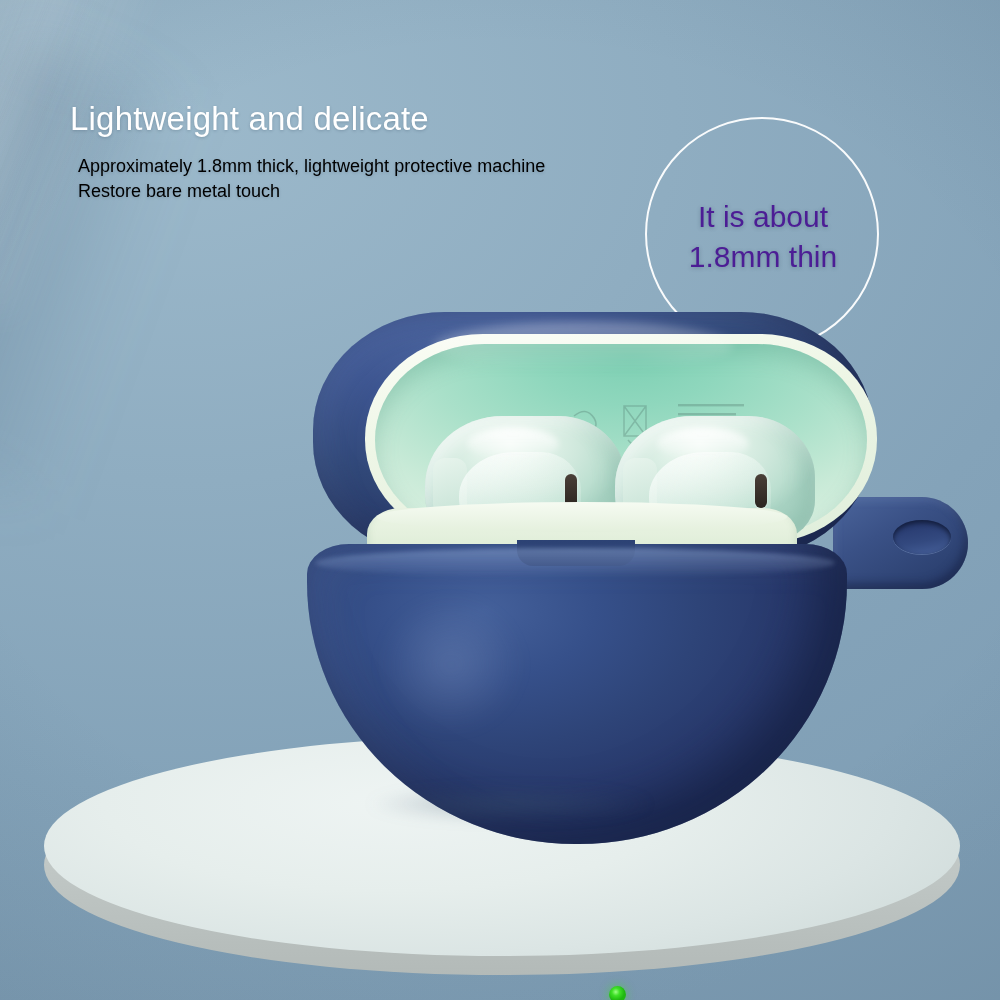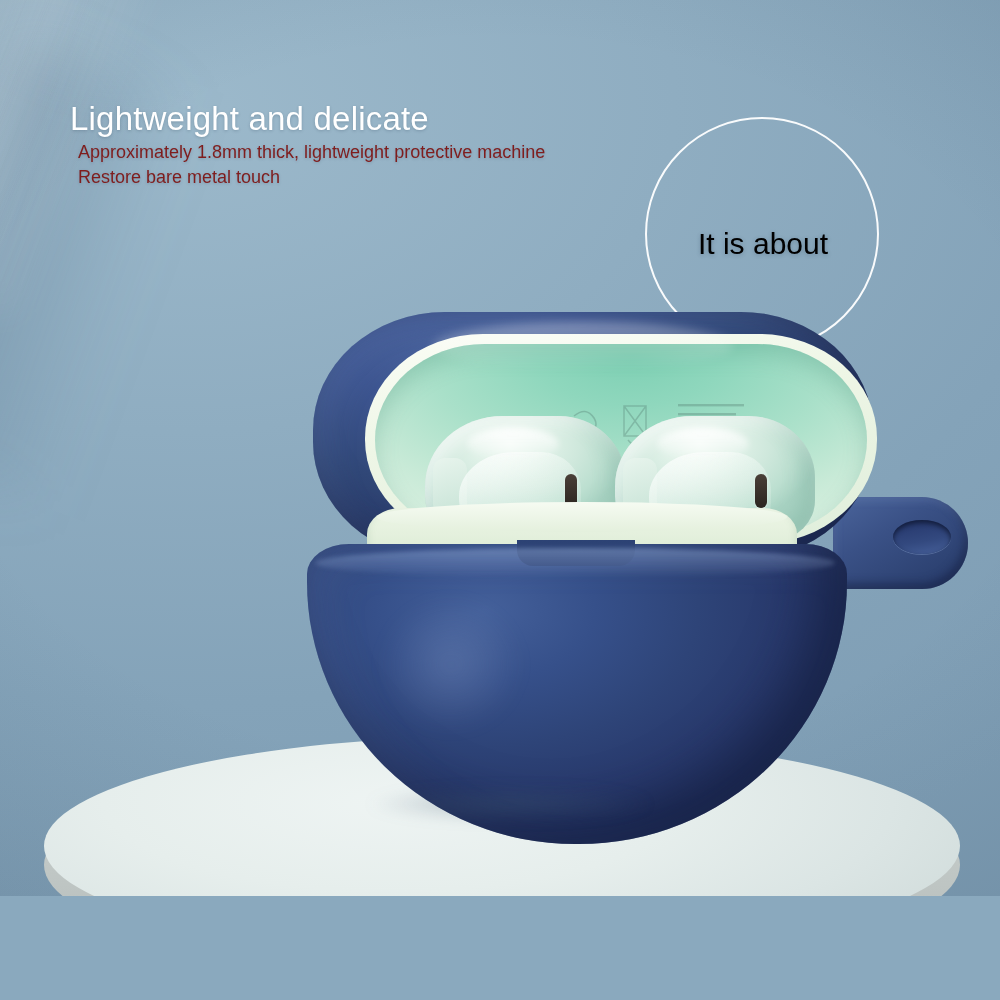--- a/index.html
+++ b/index.html
@@ -1,21 +1,21 @@
 <!DOCTYPE html>
 <html><head>
 <meta charset="utf-8">
 <style>
   html,body{margin:0;padding:0;}
   body{
     width:1000px;height:1000px;overflow:hidden;
     font-family:"Liberation Sans", sans-serif;
     background:#8aa9be;
   }
-  .stage{position:relative;width:1000px;height:896px;overflow:hidden;}
+  .stage{position:relative;width:1000px;height:1000px;overflow:hidden;}
 
   
   .bg{
     position:absolute;inset:0;
     background:
       radial-gradient(130% 95% at 18% 12%, #9cb9cb 0%, #8fadc1 38%, #84a3b9 70%, #7e9db4 100%);
   }
   .bg-streak{
     position:absolute;
     background:linear-gradient(90deg, rgba(255,255,255,0) 0%, rgba(255,255,255,.17) 45%, rgba(255,255,255,0) 100%);
@@ -36,34 +36,34 @@
   }
 
   
   .copy{position:absolute;left:70px;top:98px;width:520px;}
   .headline{
     color:#ffffff;font-size:33px;line-height:42px;font-weight:400;
     letter-spacing:.2px;text-shadow:0 1px 3px rgba(40,60,80,.25);
     white-space:nowrap;
   }
   .subcopy{
-    color:#7f1d1d;font-size:18px;line-height:25px;font-weight:400;
+    margin-top:14px;color:#000000;font-size:18px;line-height:25px;font-weight:400;
     text-shadow:0 1px 3px rgba(40,60,80,.22);
     padding-left:8px;width:470px;
   }
 
   
   .callout{
     position:absolute;left:645px;top:117px;width:234px;height:234px;
     border:2.5px solid rgba(255,255,255,.95);border-radius:50%;
     box-sizing:border-box;
   }
   .callout-text{
-    position:absolute;left:648px;top:224px;width:230px;
-    text-align:center;color:#000000;font-size:30px;line-height:40px;
+    position:absolute;left:648px;top:197px;width:230px;
+    text-align:center;color:#4c1d95;font-size:30px;line-height:40px;
     text-shadow:0 1px 4px rgba(40,60,80,.3);
   }
   .callout-arrow{position:absolute;left:700px;top:290px;width:130px;height:120px;}
 
   
   .plat-shadow{
     position:absolute;left:40px;top:742px;width:930px;height:250px;
     border-radius:50%;
     background:radial-gradient(55% 55% at 50% 45%, rgba(45,70,95,.30), rgba(45,70,95,0) 72%);
     filter:blur(16px);
@@ -231,20 +231,21 @@
   <div class="platform-top"></div>
 
   <div class="copy">
     <div class="headline">Lightweight and delicate</div>
     <div class="subcopy">Approximately 1.8mm thick, lightweight protective machine Restore bare metal touch</div>
   </div>
 
   <div class="callout"></div>
   <div class="callout-text">
     <div>It is about</div>
+    <div>1.8mm thin</div>
   </div>
   <svg class="callout-arrow" viewBox="0 0 130 120">
     <path d="M118,112 C96,96 72,72 54,50" stroke="#ffffff" stroke-width="2.2" fill="none" stroke-linecap="round"></path>
     <path d="M48,38 L58,58 L44,53 Z" fill="#ffffff"></path>
   </svg>
 
   <div class="case">
 
     <div class="loop-tab"></div>
     <div class="loop-hole"></div>

